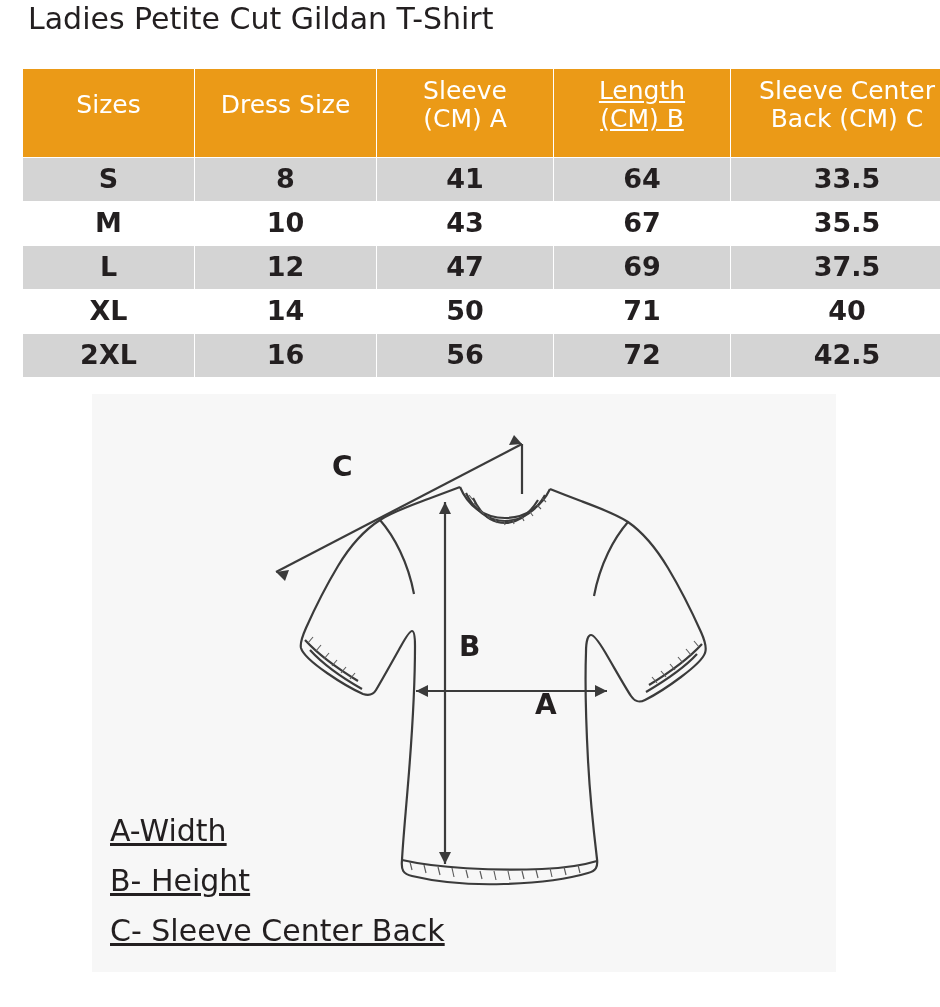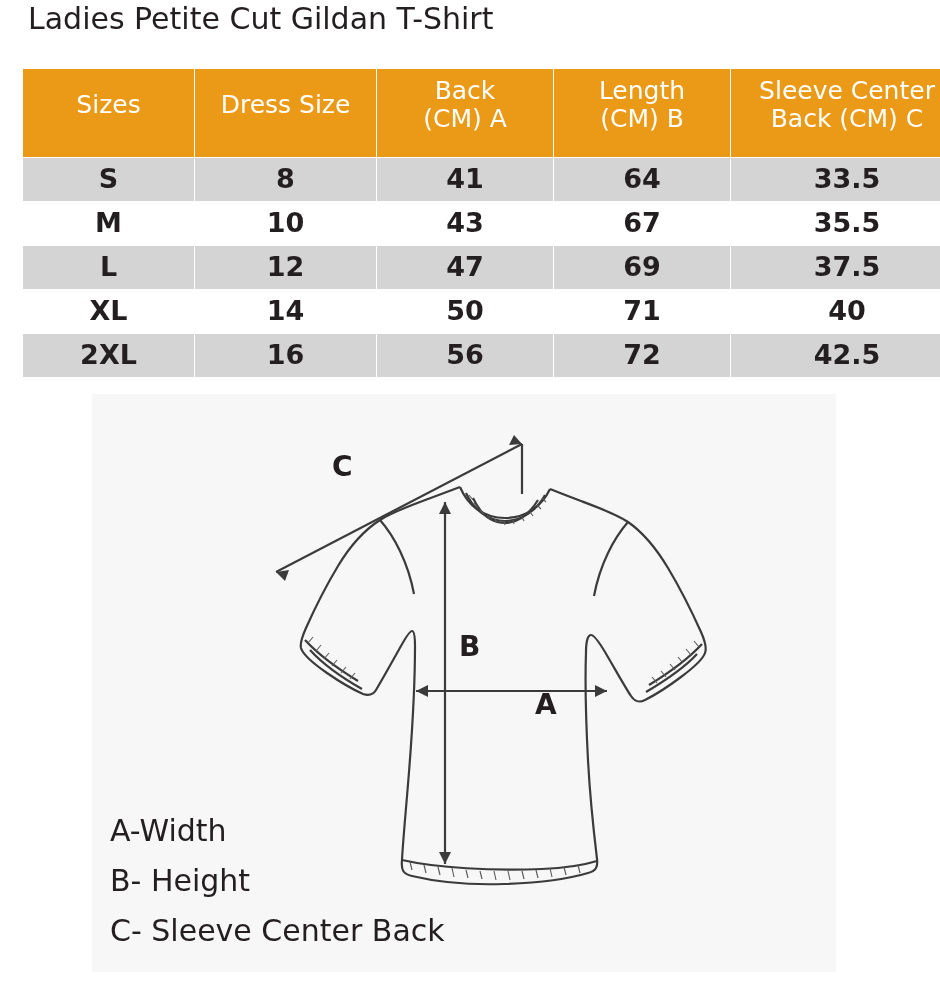--- a/index.html
+++ b/index.html
@@ -60,40 +60,41 @@
   }
   table.size-chart tr.row-odd td {
     background: #d4d4d4;
   }
   table.size-chart tr.row-even td {
     background: #ffffff;
   }
   .col-0 { width: 163px; }
   .col-1 { width: 173px; }
   .col-2 { width: 168px; }
-  .col-3 { width: 168px; }
+  .col-3 { width: 168px; text-decoration: underline; }
   .col-4 { width: 224px; }
 
   .diagram-wrap {
     position: absolute;
     left: 92px;
     top: 394px;
     width: 744px;
     height: 578px;
     background: #f7f7f7;
   }
   .diagram-wrap svg {
     display: block;
   }
   .legend {
     position: absolute;
     left: 110px;
     top: 806px;
     font-family: "DejaVu Sans", sans-serif;
     color: #231f20;
+    text-decoration: underline;
   }
   .legend div {
     font-size: 30px;
     line-height: 50px;
     white-space: nowrap;
   }
 </style>
 </head>
 <body>
 
@@ -104,21 +105,21 @@
   <table class="size-chart">
     <thead>
       <tr>
         <th class="col-0">
           <span>Sizes</span>
         </th>
         <th class="col-1">
           <span>Dress Size</span>
         </th>
         <th class="col-2">
-          <span>Back</span><br>
+          <span>Sleeve</span><br>
           <span>(CM) A</span>
         </th>
         <th class="col-3">
           <span>Length</span><br>
           <span>(CM) B</span>
         </th>
         <th class="col-4">
           <span>Sleeve Center</span><br>
           <span>Back (CM) C</span>
         </th>

